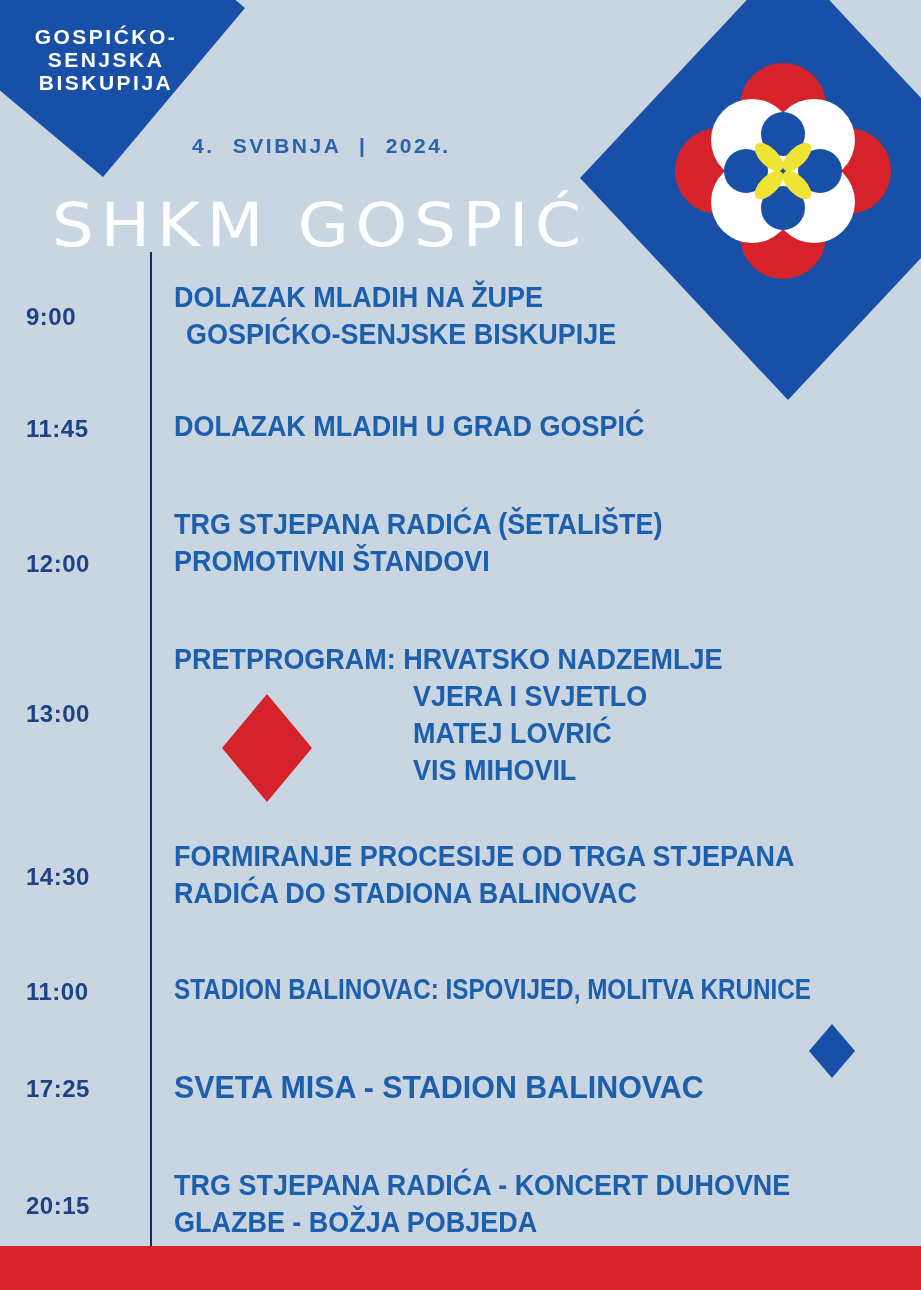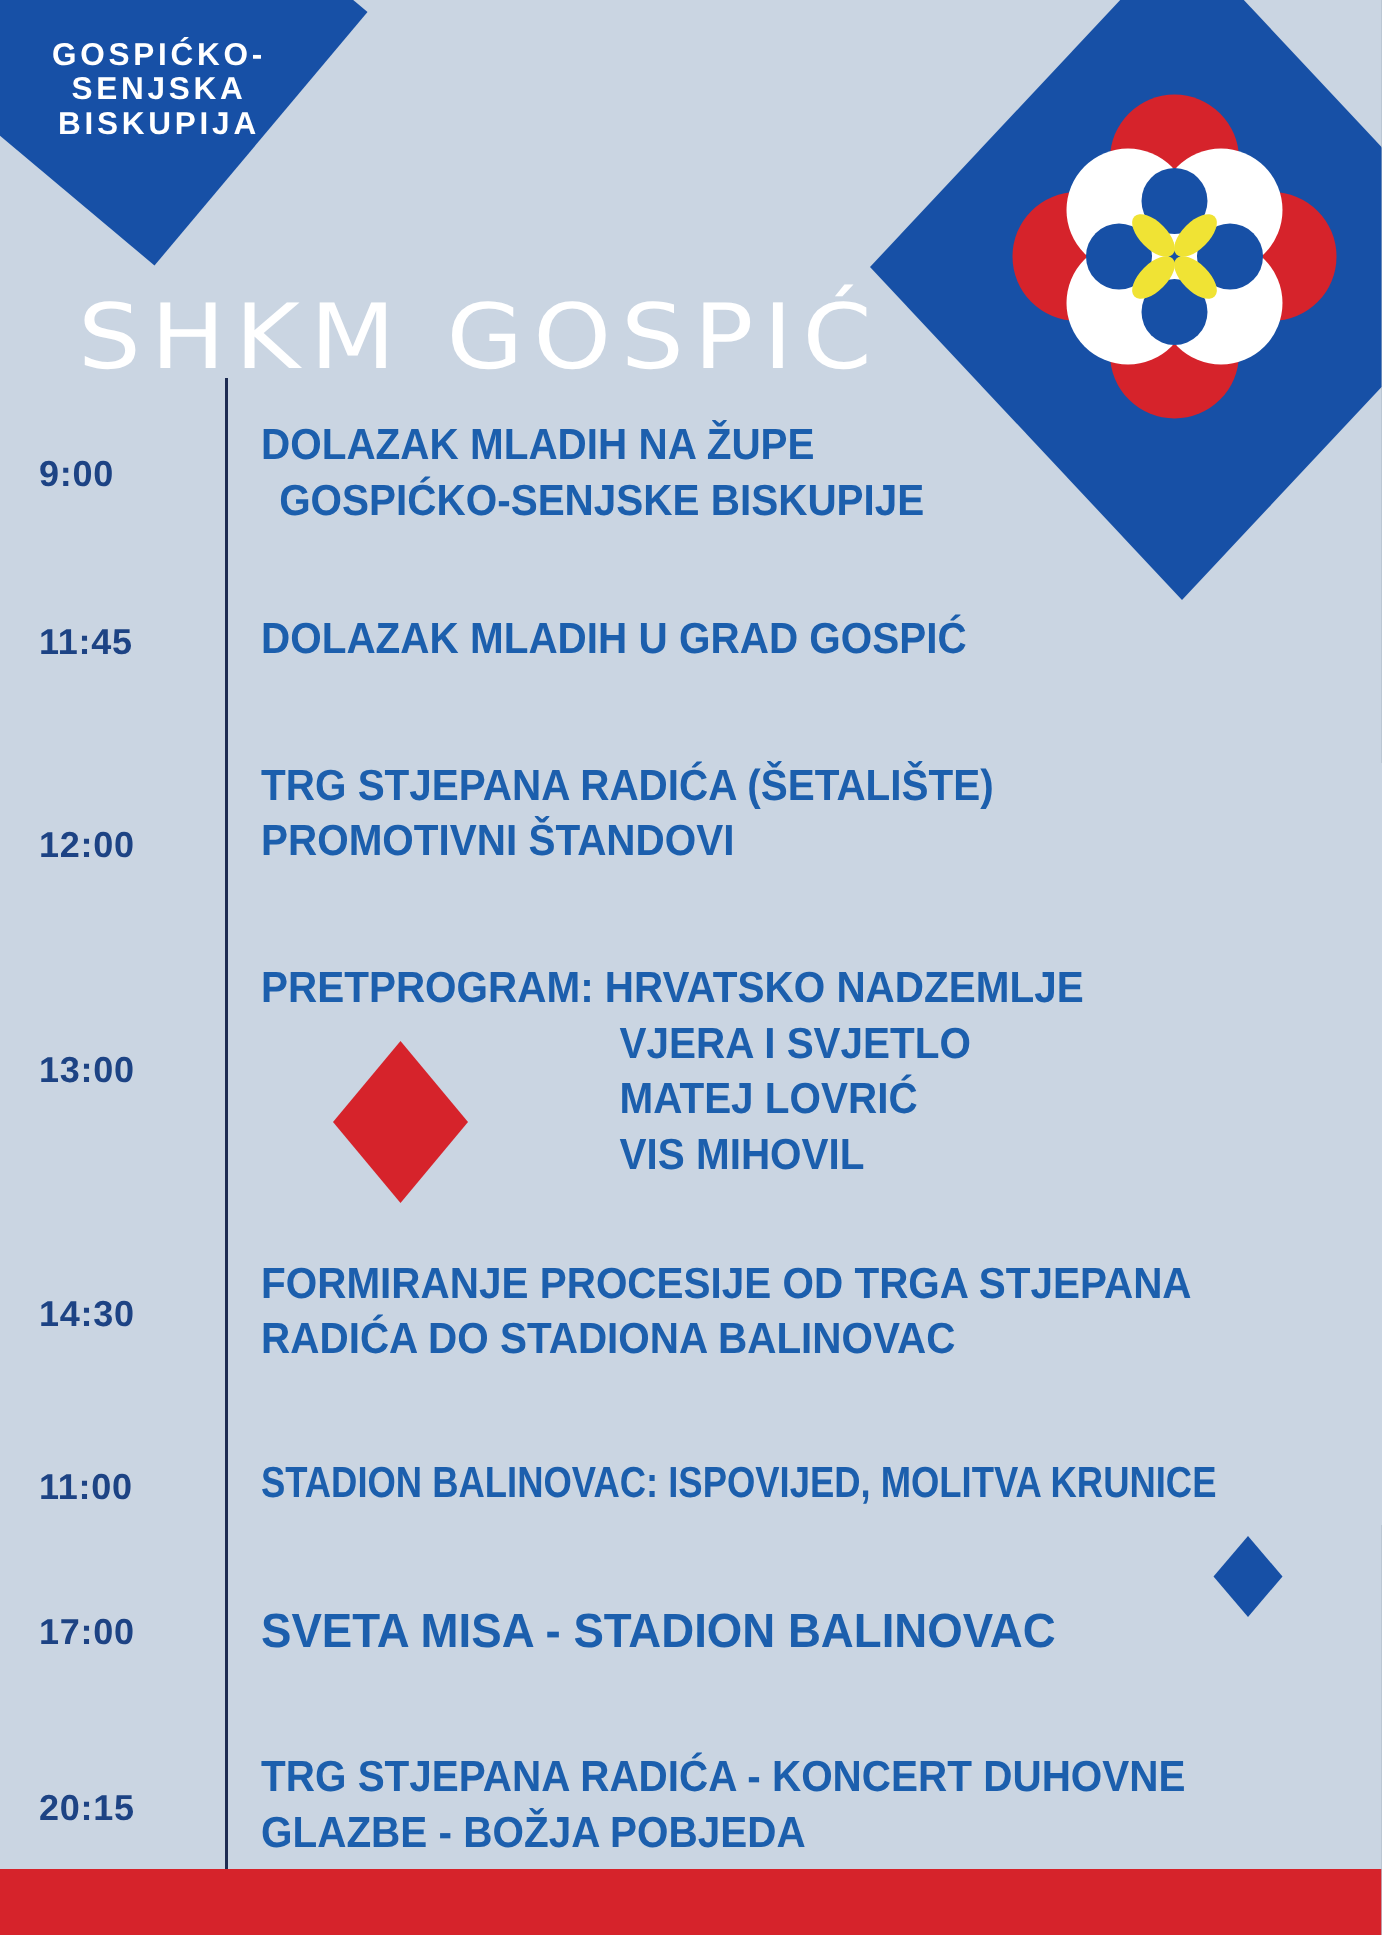--- a/index.html
+++ b/index.html
@@ -98,32 +98,33 @@
 
     <polygon points="832,1024 855,1051 832,1078 809,1051" fill="var(--blue)"></polygon>
   </svg>
 
   <div class="org-badge">
     <div>GOSPIĆKO-</div>
     <div>SENJSKA</div>
     <div>BISKUPIJA</div>
   </div>
 
+  <div class="date-line">4. SVIBNJA | 2024.</div>
 
   <div class="title">SHKM GOSPIĆ</div>
 
   <div class="timeline"></div>
 
   <div class="time" id="time-1">9:00</div>
   <div class="time" id="time-2">11:45</div>
   <div class="time" id="time-3">12:00</div>
   <div class="time" id="time-4">13:00</div>
   <div class="time" id="time-5">14:30</div>
   <div class="time" id="time-6">11:00</div>
-  <div class="time" id="time-7">17:00</div>
+  <div class="time" id="time-7">17:25</div>
   <div class="time" id="time-8">20:15</div>
 
   <div class="event" id="event-1">
     <div>DOLAZAK MLADIH NA ŽUPE</div>
     <div class="indent-sm">GOSPIĆKO-SENJSKE BISKUPIJE</div>
   </div>
 
   <div class="event" id="event-2">
     <div>DOLAZAK MLADIH U GRAD GOSPIĆ</div>
   </div>

